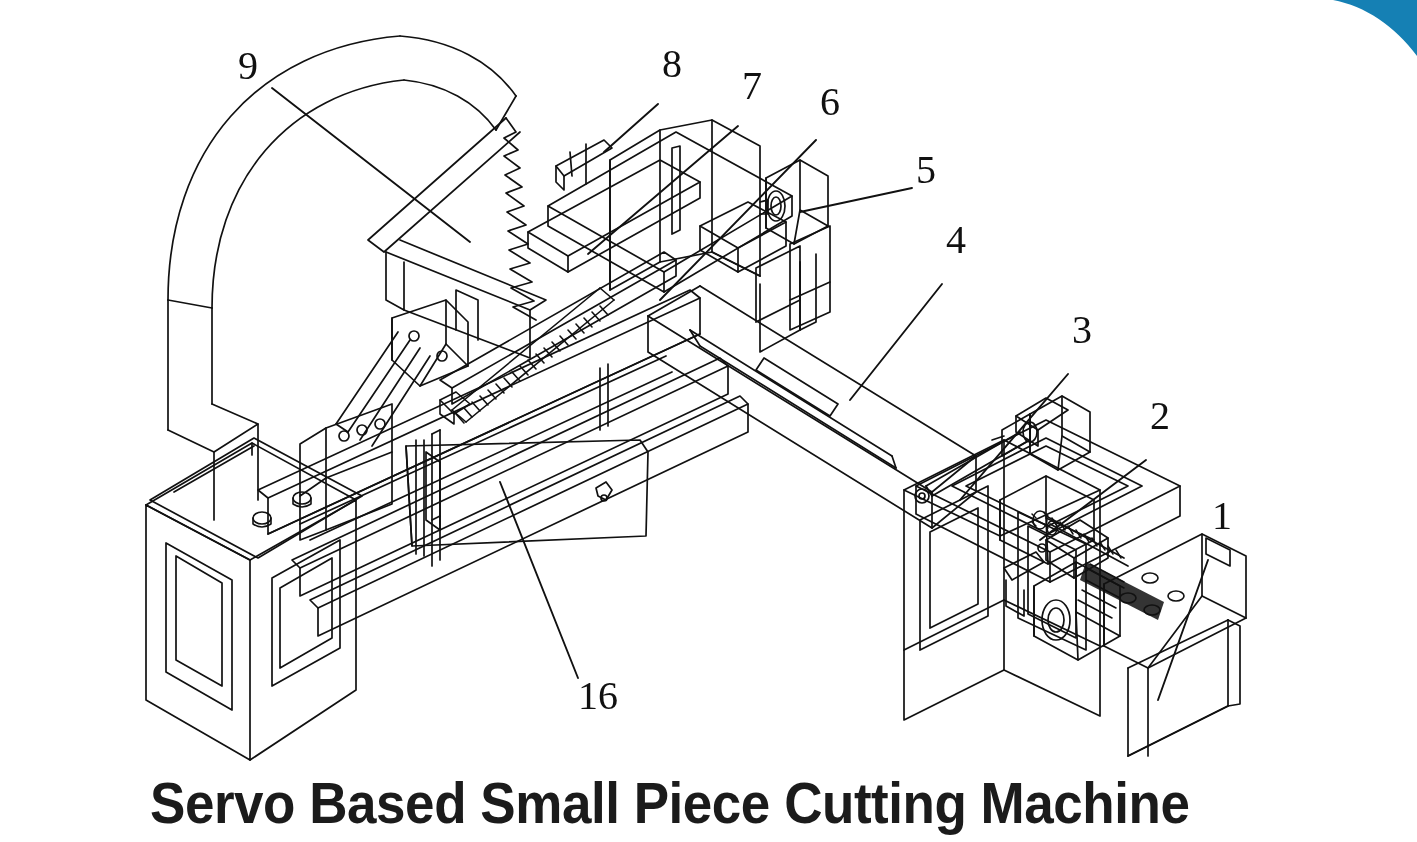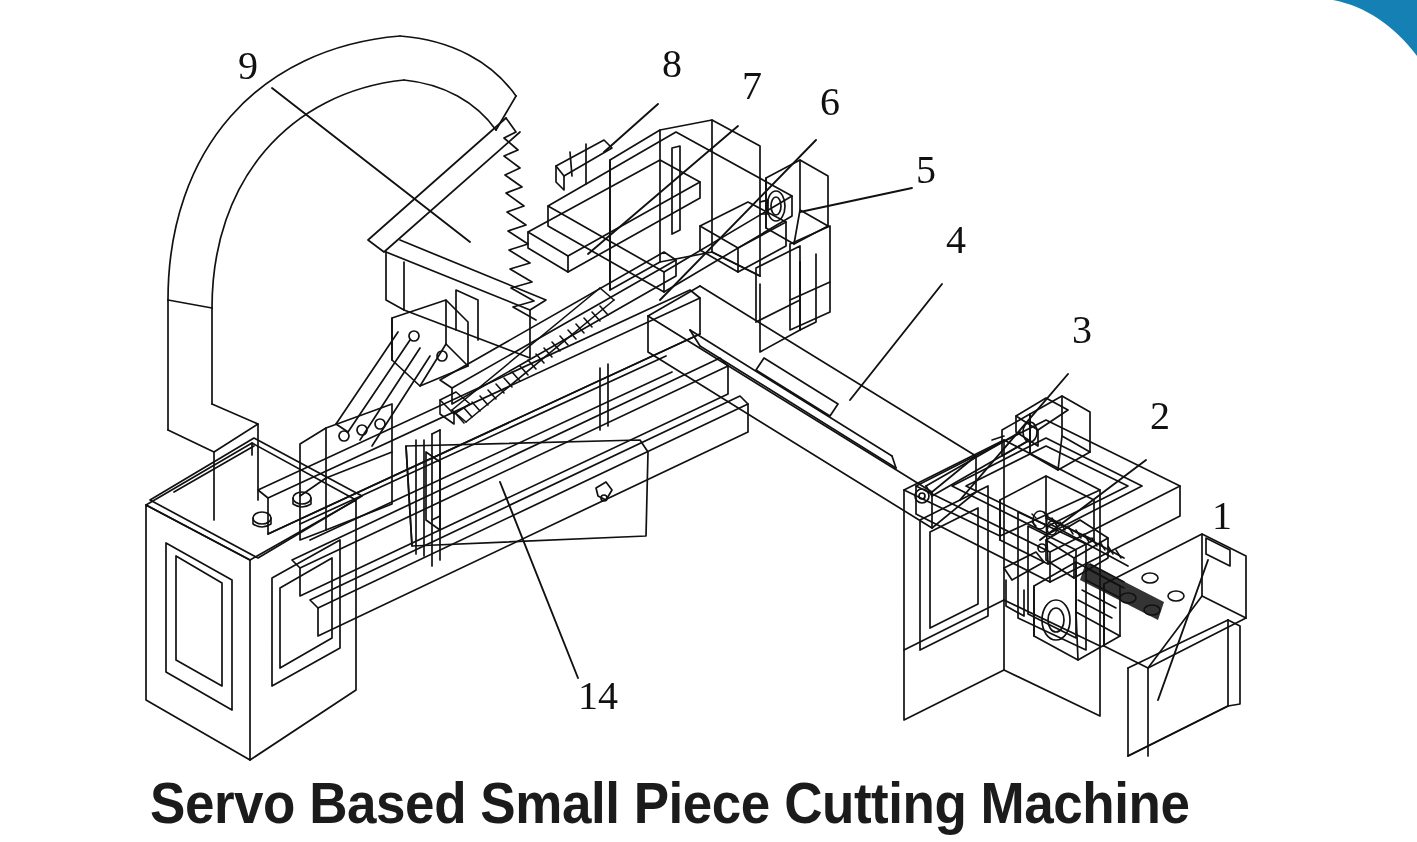--- a/index.html
+++ b/index.html
@@ -365,17 +365,17 @@
 
   <div class="callout" style="left:1212px;top:496px;">1</div>
   <div class="callout" style="left:1150px;top:396px;">2</div>
   <div class="callout" style="left:1072px;top:310px;">3</div>
   <div class="callout" style="left:946px;top:220px;">4</div>
   <div class="callout" style="left:916px;top:150px;">5</div>
   <div class="callout" style="left:820px;top:82px;">6</div>
   <div class="callout" style="left:742px;top:66px;">7</div>
   <div class="callout" style="left:662px;top:44px;">8</div>
   <div class="callout" style="left:238px;top:46px;">9</div>
-  <div class="callout" style="left:578px;top:676px;">14</div>
+  <div class="callout" style="left:578px;top:676px;">16</div>
 
   <div id="machine-title">Servo Based Small Piece Cutting Machine</div>
 
 </div>
 
 </body></html>

